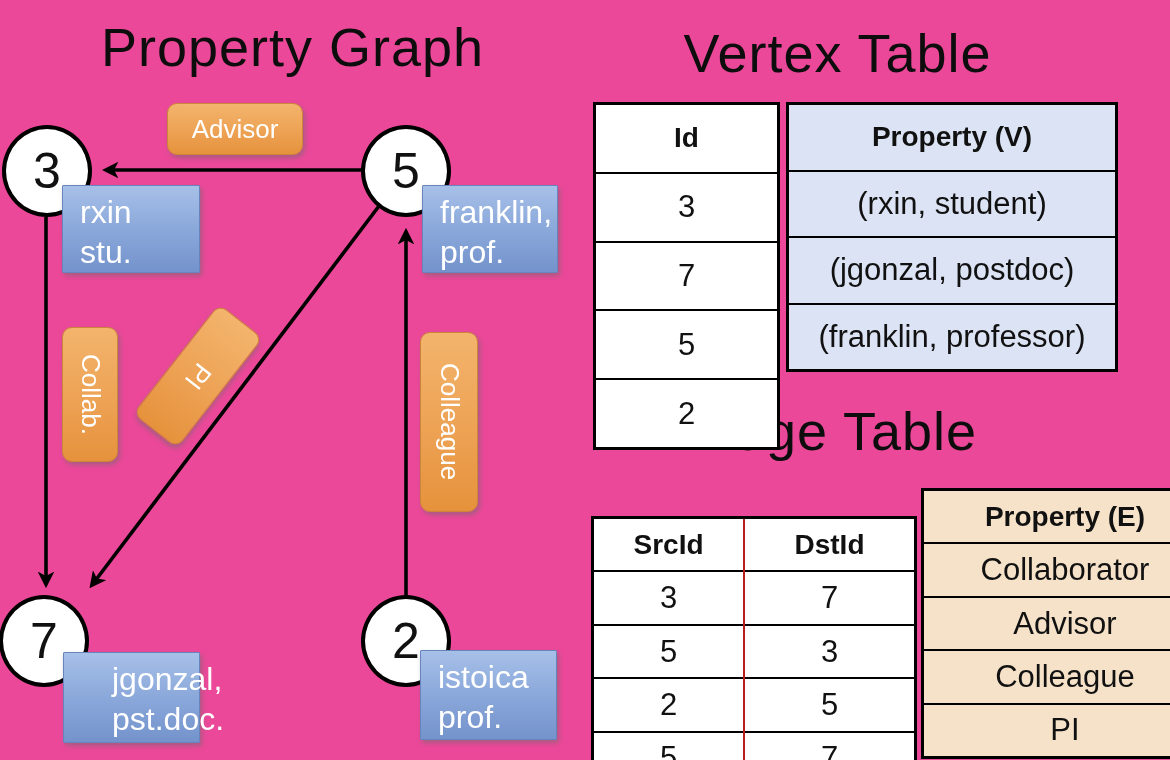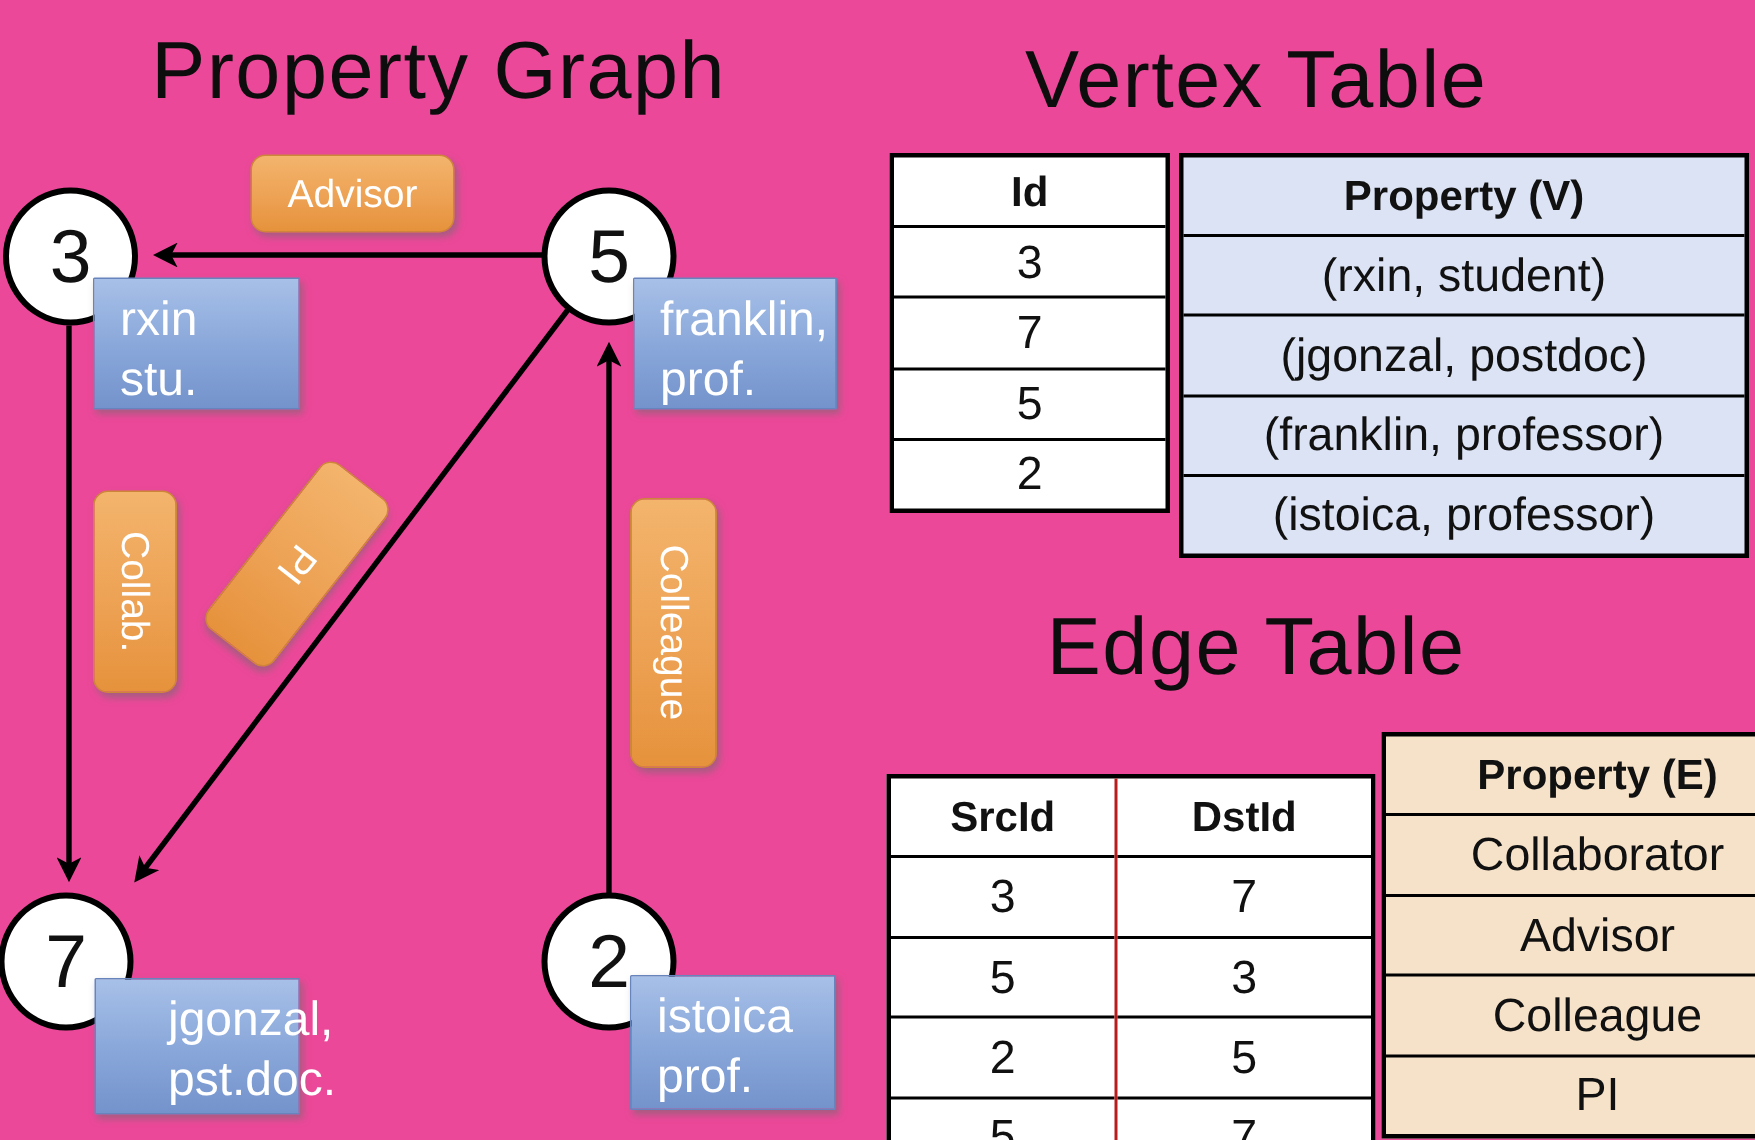--- a/index.html
+++ b/index.html
@@ -145,34 +145,33 @@
     <div>jgonzal,</div>
     <div>pst.doc.</div>
   </div>
   <div class="vlabel" style="left:420px; top:650px; width:137px; height:90px;">
     <div>istoica</div>
     <div>prof.</div>
   </div>
 
   <div class="big-title" style="left:585px; top:22px; width:505px;">Vertex Table</div>
 
-  <div class="tblock bg-white" style="left:593px; top:102px; width:187px; height:240px;">
+  <div class="tblock bg-white" style="left:593px; top:102px; width:187px; height:348px;">
     <div class="cell head">Id</div>
     <div class="cell">3</div>
     <div class="cell">7</div>
     <div class="cell">5</div>
     <div class="cell">2</div>
   </div>
 
-  <div class="tblock bg-blue" style="left:786px; top:102px; width:380px; height:270px;">
+  <div class="tblock bg-blue" style="left:786px; top:102px; width:332px; height:270px;">
     <div class="cell head">Property (V)</div>
     <div class="cell">(rxin, student)</div>
     <div class="cell">(jgonzal, postdoc)</div>
     <div class="cell">(franklin, professor)</div>
-    <div class="cell">(istoica, professor)</div>
   </div>
 
   <div class="big-title" style="left:585px; top:400px; width:505px;">Edge Table</div>
 
   <div class="tblock cols bg-white" style="left:591px; top:488px; width:326px; height:271px;">
     <div class="col" style="width:149px;">
       <div class="cell head">SrcId</div>
       <div class="cell">3</div>
       <div class="cell">5</div>
       <div class="cell">2</div>

